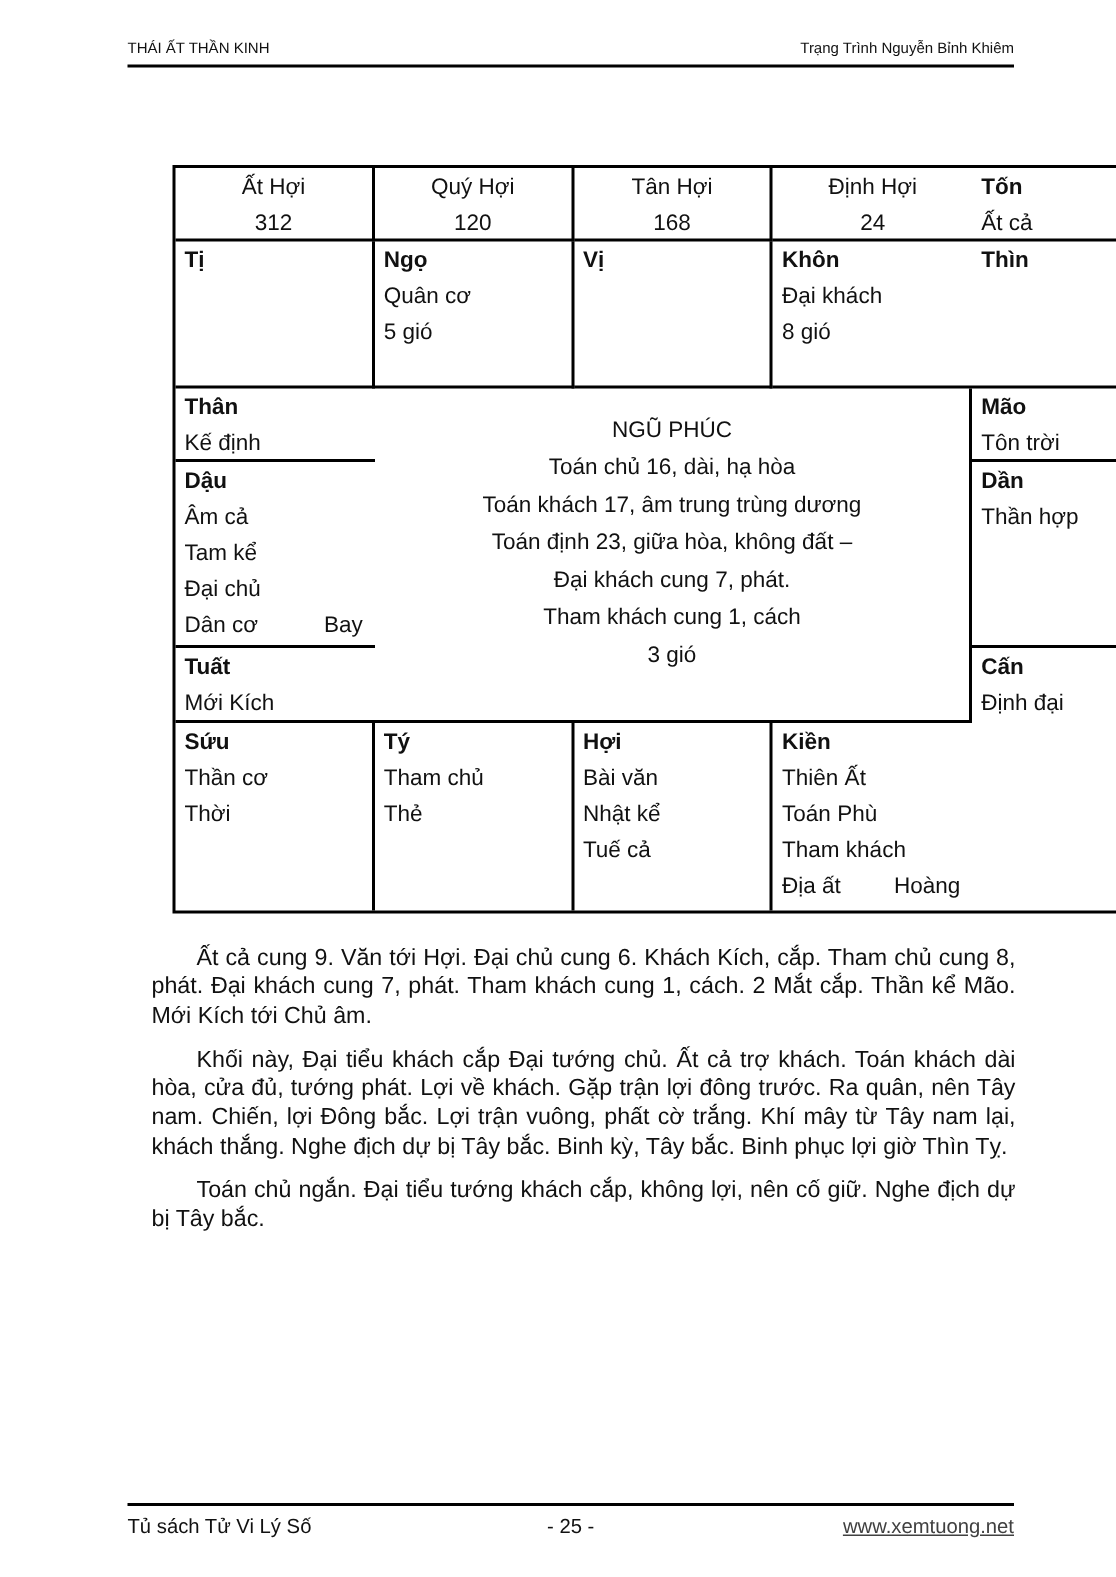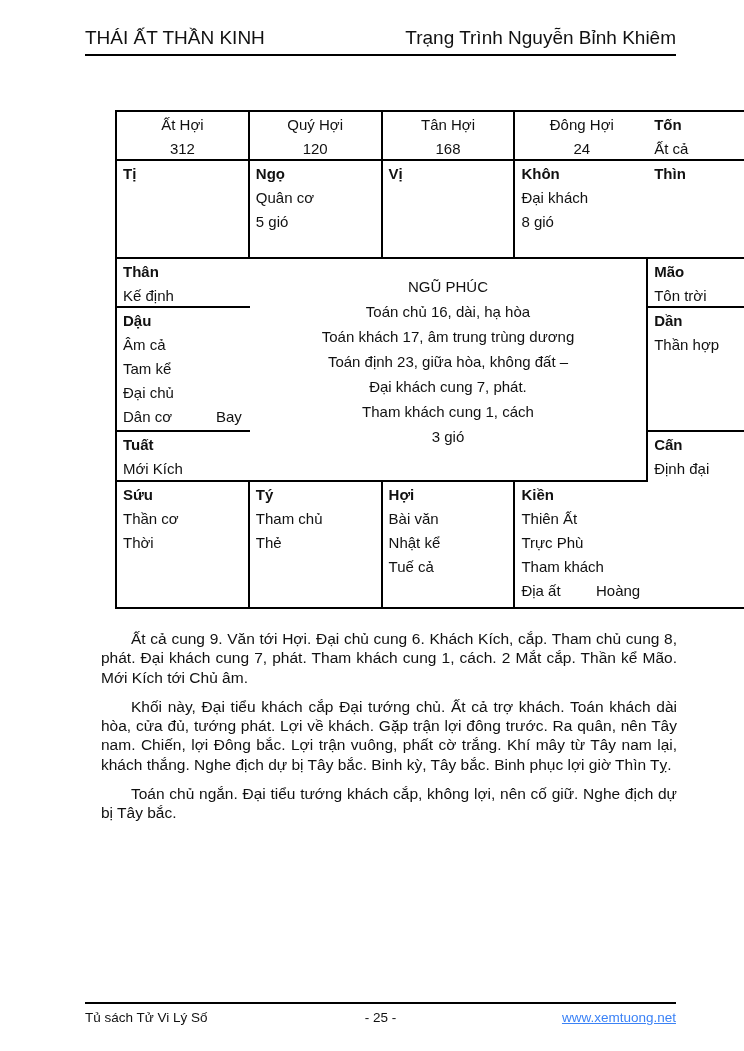--- a/index.html
+++ b/index.html
@@ -10,21 +10,21 @@
     color:#111;
     position:relative;
     -webkit-font-smoothing:antialiased;
   }
   .page{position:absolute;inset:0;background:#fff;}
 
   
   .page-header{
     position:absolute;left:85px;top:27px;width:591px;
     display:flex;justify-content:space-between;align-items:flex-end;
-    font-size:19px;
+    font-size:10px;
     border-bottom:2px solid #000;
     padding-bottom:5px;
   }
 
   
   .chart{
     position:absolute;left:115px;top:110px;width:668px;
     display:grid;
     grid-template-columns:repeat(5,1fr);
     grid-template-rows:49px 98px 49px 124px 50px 125px;
@@ -69,21 +69,21 @@
   .page-footer{
     position:absolute;left:85px;top:1002px;width:591px;
     border-top:2px solid #000;
     padding-top:6px;
     display:flex;align-items:baseline;
     font-size:13.5px;
   }
   .page-footer .f-left{flex:1;text-align:left;}
   .page-footer .f-center{flex:1;text-align:center;}
   .page-footer .f-right{flex:1;text-align:right;}
-  .link{text-decoration:underline;color:#3b82f6;}
+  .link{text-decoration:underline;color:#404040;}
 </style>
 </head>
 <body>
 
 <div class="page">
 
   <div class="page-header">
     <span>THÁI ẤT THẦN KINH</span>
     <span>Trạng Trình Nguyễn Bỉnh Khiêm</span>
   </div>
@@ -96,21 +96,21 @@
     </div>
     <div class="cell hcell">
       <div>Quý Hợi</div>
       <div>120</div>
     </div>
     <div class="cell hcell">
       <div>Tân Hợi</div>
       <div>168</div>
     </div>
     <div class="cell hcell no-r">
-      <div>Đông Hợi</div>
+      <div>Định Hợi</div>
       <div>24</div>
     </div>
 
     <div class="cell">
       <div class="title">Tốn</div>
       <div>Ất cả</div>
       <div>Định tham</div>
       <div>Hành</div>
     </div>
     <div class="cell">
@@ -193,21 +193,21 @@
     </div>
     <div class="cell no-b">
       <div class="title">Hợi</div>
       <div>Bài văn</div>
       <div>Nhật kể</div>
       <div>Tuế cả</div>
     </div>
     <div class="cell no-r no-b">
       <div class="title">Kiền</div>
       <div>Thiên Ất</div>
-      <div>Trực Phù</div>
+      <div>Toán Phù</div>
       <div>Tham khách</div>
       <div class="splitline">
         <span>Địa ất</span>
         <span>Hoàng</span>
       </div>
     </div>
   </div>
 
   <div class="paras">
     <p>Ất cả cung 9. Văn tới Hợi. Đại chủ cung 6. Khách Kích, cắp. Tham chủ cung 8, phát. Đại khách cung 7, phát. Tham khách cung 1, cách. 2 Mắt cắp. Thần kể Mão. Mới Kích tới Chủ âm.</p>

